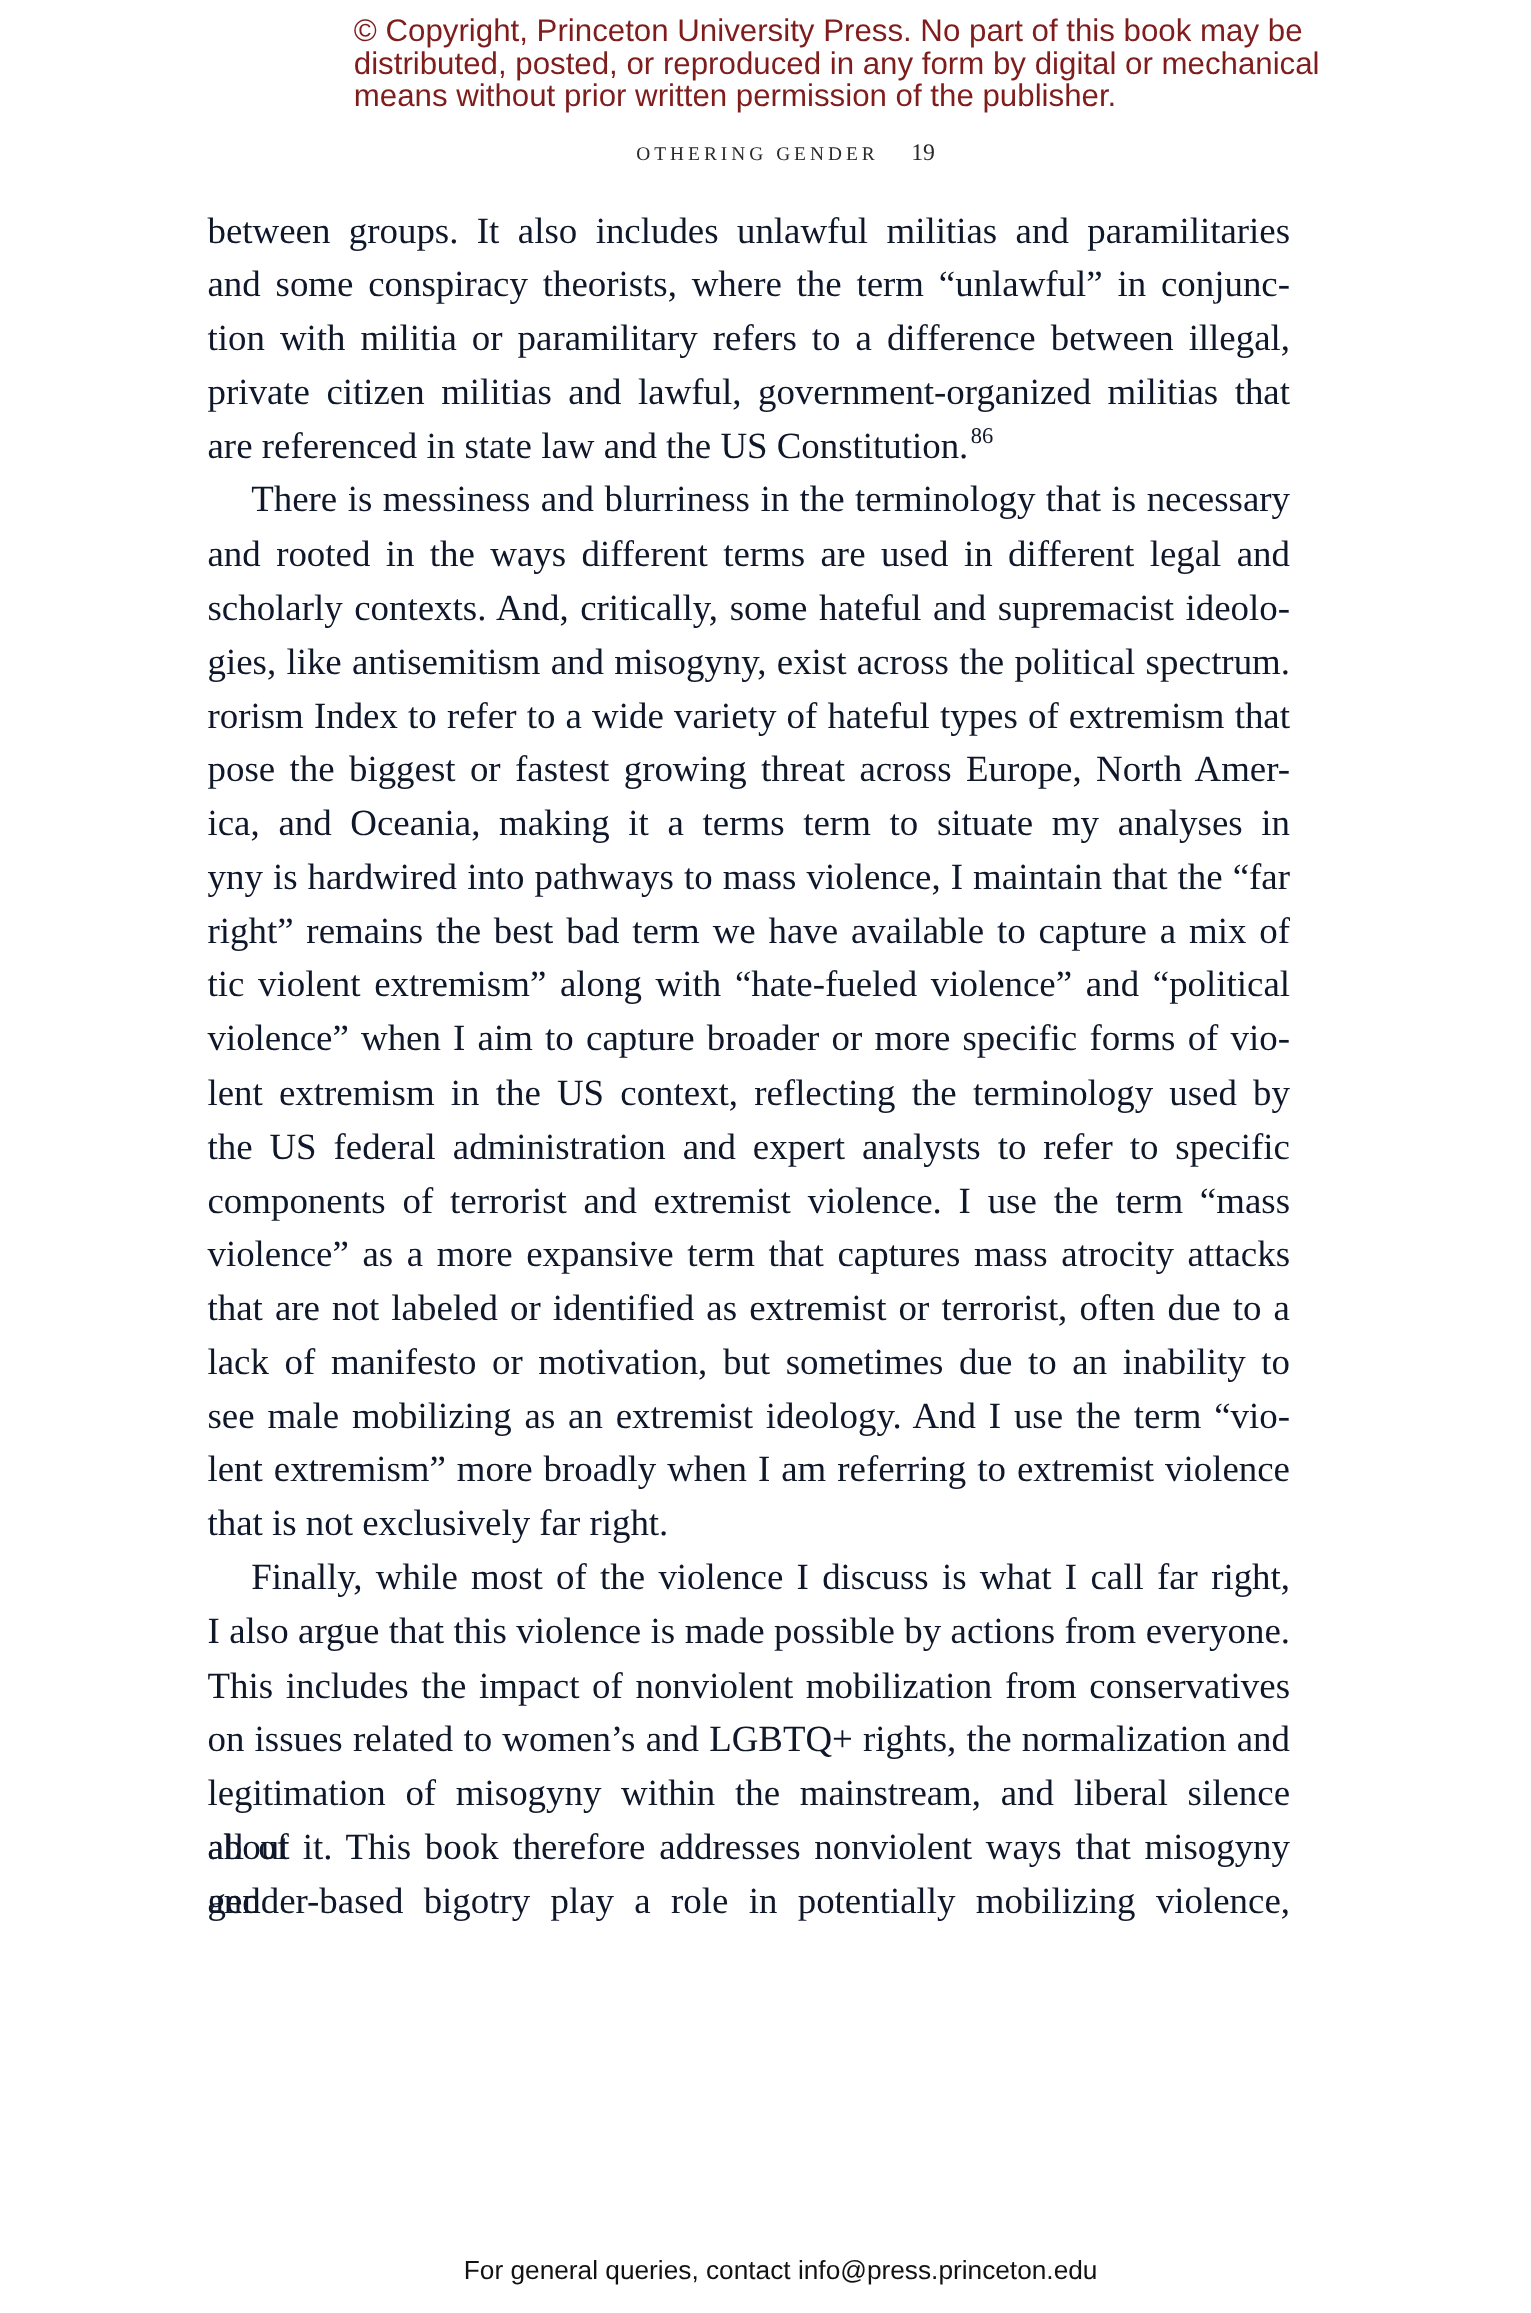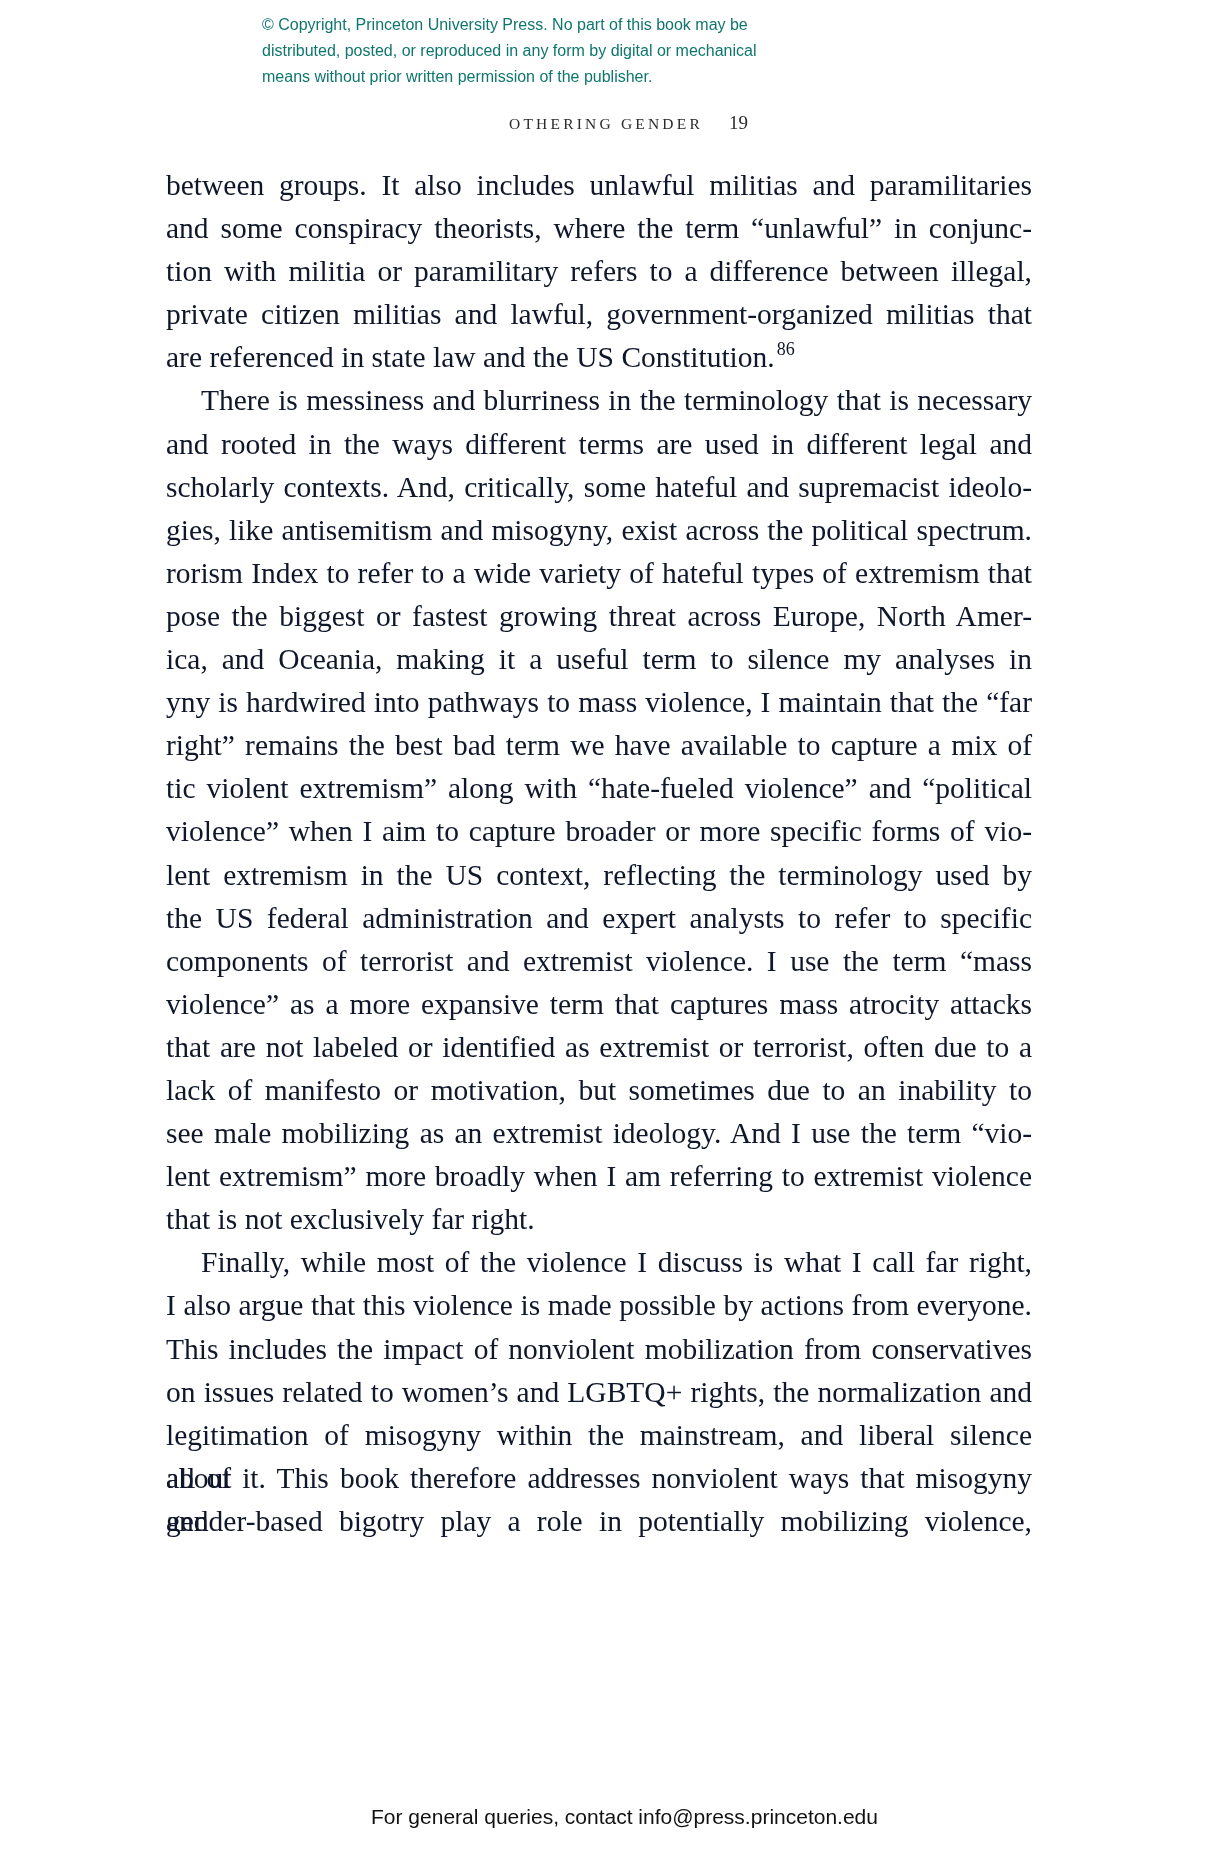--- a/index.html
+++ b/index.html
@@ -1,20 +1,20 @@
 <!DOCTYPE html>
 <html><head>
 <meta charset="utf-8">
 <style>
   html, body { margin: 0; padding: 0; background: #ffffff; }
   body { width: 1225px; height: 1850px; position: relative; overflow: hidden; }
   .copyright {
-    position: absolute; left: 262px; top: 12px; width: 720px;
-    font-family: "Liberation Sans", sans-serif; font-size: 16px; line-height: 26px;
-    color: #0f766e;
+    position: absolute; left: 283px; top: 12px; width: 720px;
+    font-family: "Liberation Sans", sans-serif; font-size: 25px; line-height: 26px;
+    color: #7f1d1d;
   }
   .copyright div { white-space: nowrap; }
   .running-head {
     position: absolute; left: 16px; width: 1225px; top: 112px; text-align: center;
     font-family: "Liberation Serif", serif; font-size: 15.5px; color: #2a2a2a;
   }
   .running-head .title { letter-spacing: 3.2px; }
   .running-head .folio { margin-left: 26px; font-size: 19px; letter-spacing: 0; }
   .body-text {
     position: absolute; left: 166px; top: 164px; width: 866px;
@@ -52,21 +52,21 @@
       <div class="line" style="white-space: normal;"><span>private citizen militias and lawful, government-organized militias that</span></div>
       <div class="line last" style="white-space: normal;"><span>are referenced in state law and the US Constitution.</span><sup class="fn">86</sup></div>
     </div>
     <div>
       <div class="line indent" style="white-space: normal;"><span>There is messiness and blurriness in the terminology that is necessary</span></div>
       <div class="line" style="white-space: normal;"><span>and rooted in the ways different terms are used in different legal and</span></div>
       <div class="line" style="white-space: normal;"><span>scholarly contexts. And, critically, some hateful and supremacist ideolo-</span></div>
       <div class="line" style="white-space: normal;"><span>gies, like antisemitism and misogyny, exist across the political spectrum.</span></div>
       <div class="line" style="white-space: normal;"><span>rorism Index to refer to a wide variety of hateful types of extremism that</span></div>
       <div class="line" style="white-space: normal;"><span>pose the biggest or fastest growing threat across Europe, North Amer-</span></div>
-      <div class="line" style="white-space: normal;"><span>ica, and Oceania, making it a useful term to silence my analyses in</span></div>
+      <div class="line" style="white-space: normal;"><span>ica, and Oceania, making it a terms term to situate my analyses in</span></div>
       <div class="line" style="white-space: normal;"><span>yny is hardwired into pathways to mass violence, I maintain that the “far</span></div>
       <div class="line" style="white-space: normal;"><span>right” remains the best bad term we have available to capture a mix of</span></div>
       <div class="line" style="white-space: normal;"><span>tic violent extremism” along with “hate-fueled violence” and “political</span></div>
       <div class="line" style="white-space: normal;"><span>violence” when I aim to capture broader or more specific forms of vio-</span></div>
       <div class="line" style="white-space: normal;"><span>lent extremism in the US context, reflecting the terminology used by</span></div>
       <div class="line" style="white-space: normal;"><span>the US federal administration and expert analysts to refer to specific</span></div>
       <div class="line" style="white-space: normal;"><span>components of terrorist and extremist violence. I use the term “mass</span></div>
       <div class="line" style="white-space: normal;"><span>violence” as a more expansive term that captures mass atrocity attacks</span></div>
       <div class="line" style="white-space: normal;"><span>that are not labeled or identified as extremist or terrorist, often due to a</span></div>
       <div class="line" style="white-space: normal;"><span>lack of manifesto or motivation, but sometimes due to an inability to</span></div>

